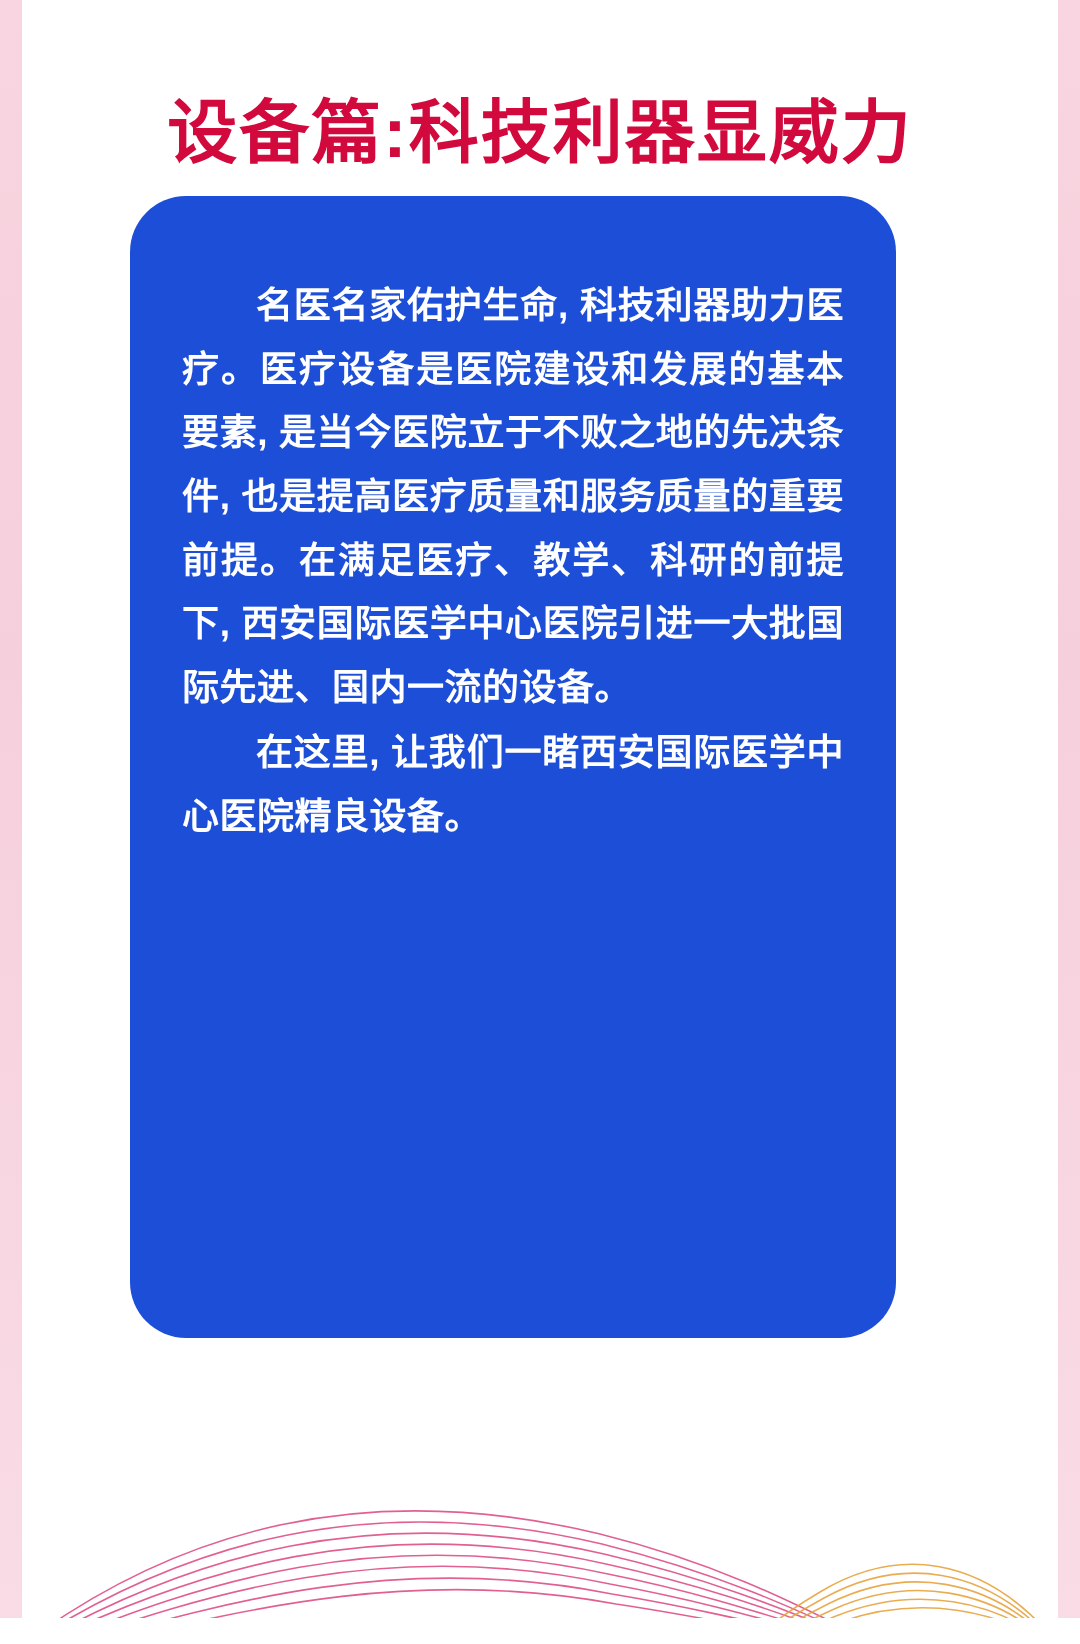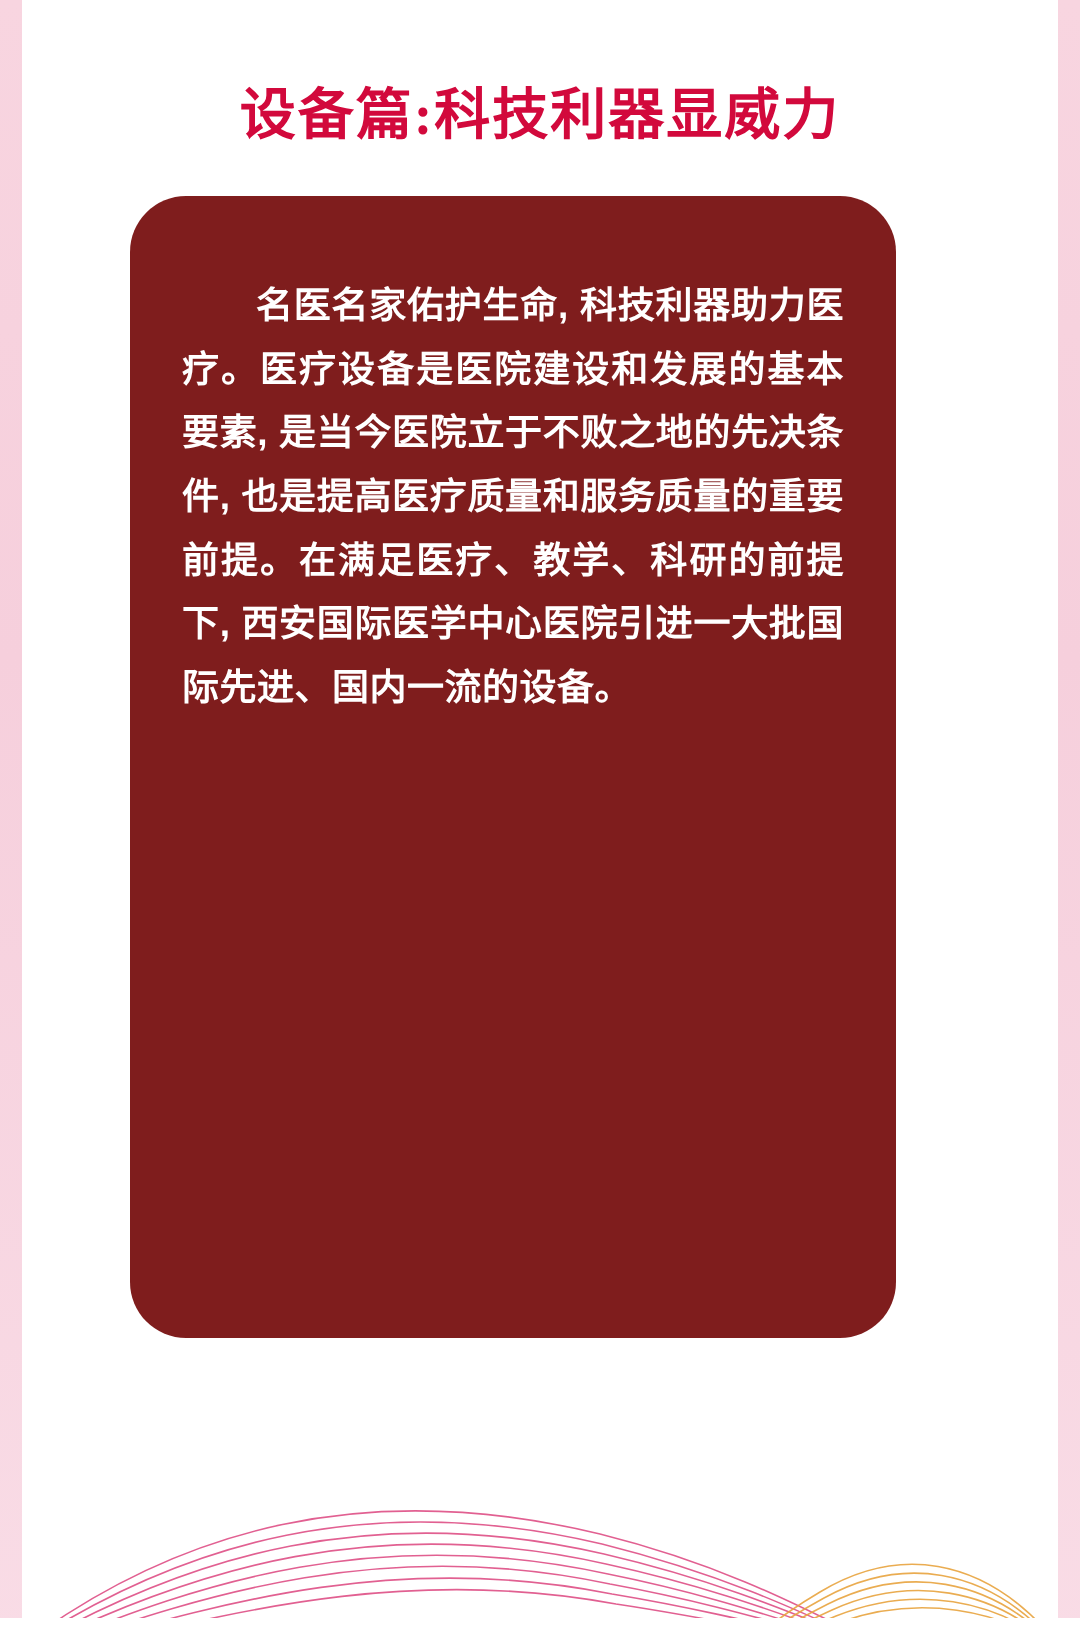--- a/index.html
+++ b/index.html
@@ -47,35 +47,35 @@
   .title-wrap {
     position: absolute;
     top: 44px;
     left: 0;
     width: 1080px;
     text-align: center;
   }
   .title {
     display: inline-block;
     color: #d2093c;
-    font-size: 56px;
+    font-size: 70px;
     font-weight: bold;
     letter-spacing: 2px;
     line-height: 1.2;
-    font-family: Liberation Serif, serif;
+    font-family: Liberation Sans, sans-serif;
   }
 
   
   .card {
     position: absolute;
     left: 130px;
     top: 196px;
     width: 766px;
     height: 1142px;
-    background: #7f1d1d;
+    background: #1d4ed8;
     border-radius: 56px;
     box-sizing: border-box;
     padding: 78px 52px 60px 52px;
   }
   .card p {
     margin: 0;
     color: #ffffff;
     font-size: 37px;
     line-height: 1.72;
     text-align: justify;
@@ -114,20 +114,21 @@
   <div class="band-inner-left"></div>
   <div class="band band-right"></div>
   <div class="band-right-strip"></div>
 
   <div class="title-wrap">
     <h1 class="title">设备篇:科技利器显威力</h1>
   </div>
 
   <div class="card">
     <p>名医名家佑护生命, 科技利器助力医疗。医疗设备是医院建设和发展的基本要素, 是当今医院立于不败之地的先决条件, 也是提高医疗质量和服务质量的重要前提。在满足医疗、教学、科研的前提下, 西安国际医学中心医院引进一大批国际先进、国内一流的设备。</p>
+    <p>在这里, 让我们一睹西安国际医学中心医院精良设备。</p>
   </div>
 
   <svg class="footer-art" viewBox="0 0 1080 260" preserveAspectRatio="none">
     <g fill="none" stroke="#e0588c" stroke-width="1.6" opacity="0.95">
       <path d="M40 248 C 180 150, 360 92, 600 150 C 720 180, 800 222, 860 252"></path>
       <path d="M40 252 C 185 162, 365 104, 602 160 C 722 190, 802 228, 862 256"></path>
       <path d="M42 256 C 190 174, 370 116, 604 170 C 724 198, 804 234, 864 258"></path>
       <path d="M44 259 C 195 186, 375 128, 606 180 C 726 206, 806 240, 866 260"></path>
       <path d="M48 262 C 200 198, 380 140, 608 190 C 728 214, 808 246, 868 262"></path>
       <path d="M52 264 C 206 210, 386 152, 610 200 C 730 222, 810 250, 870 264"></path>

